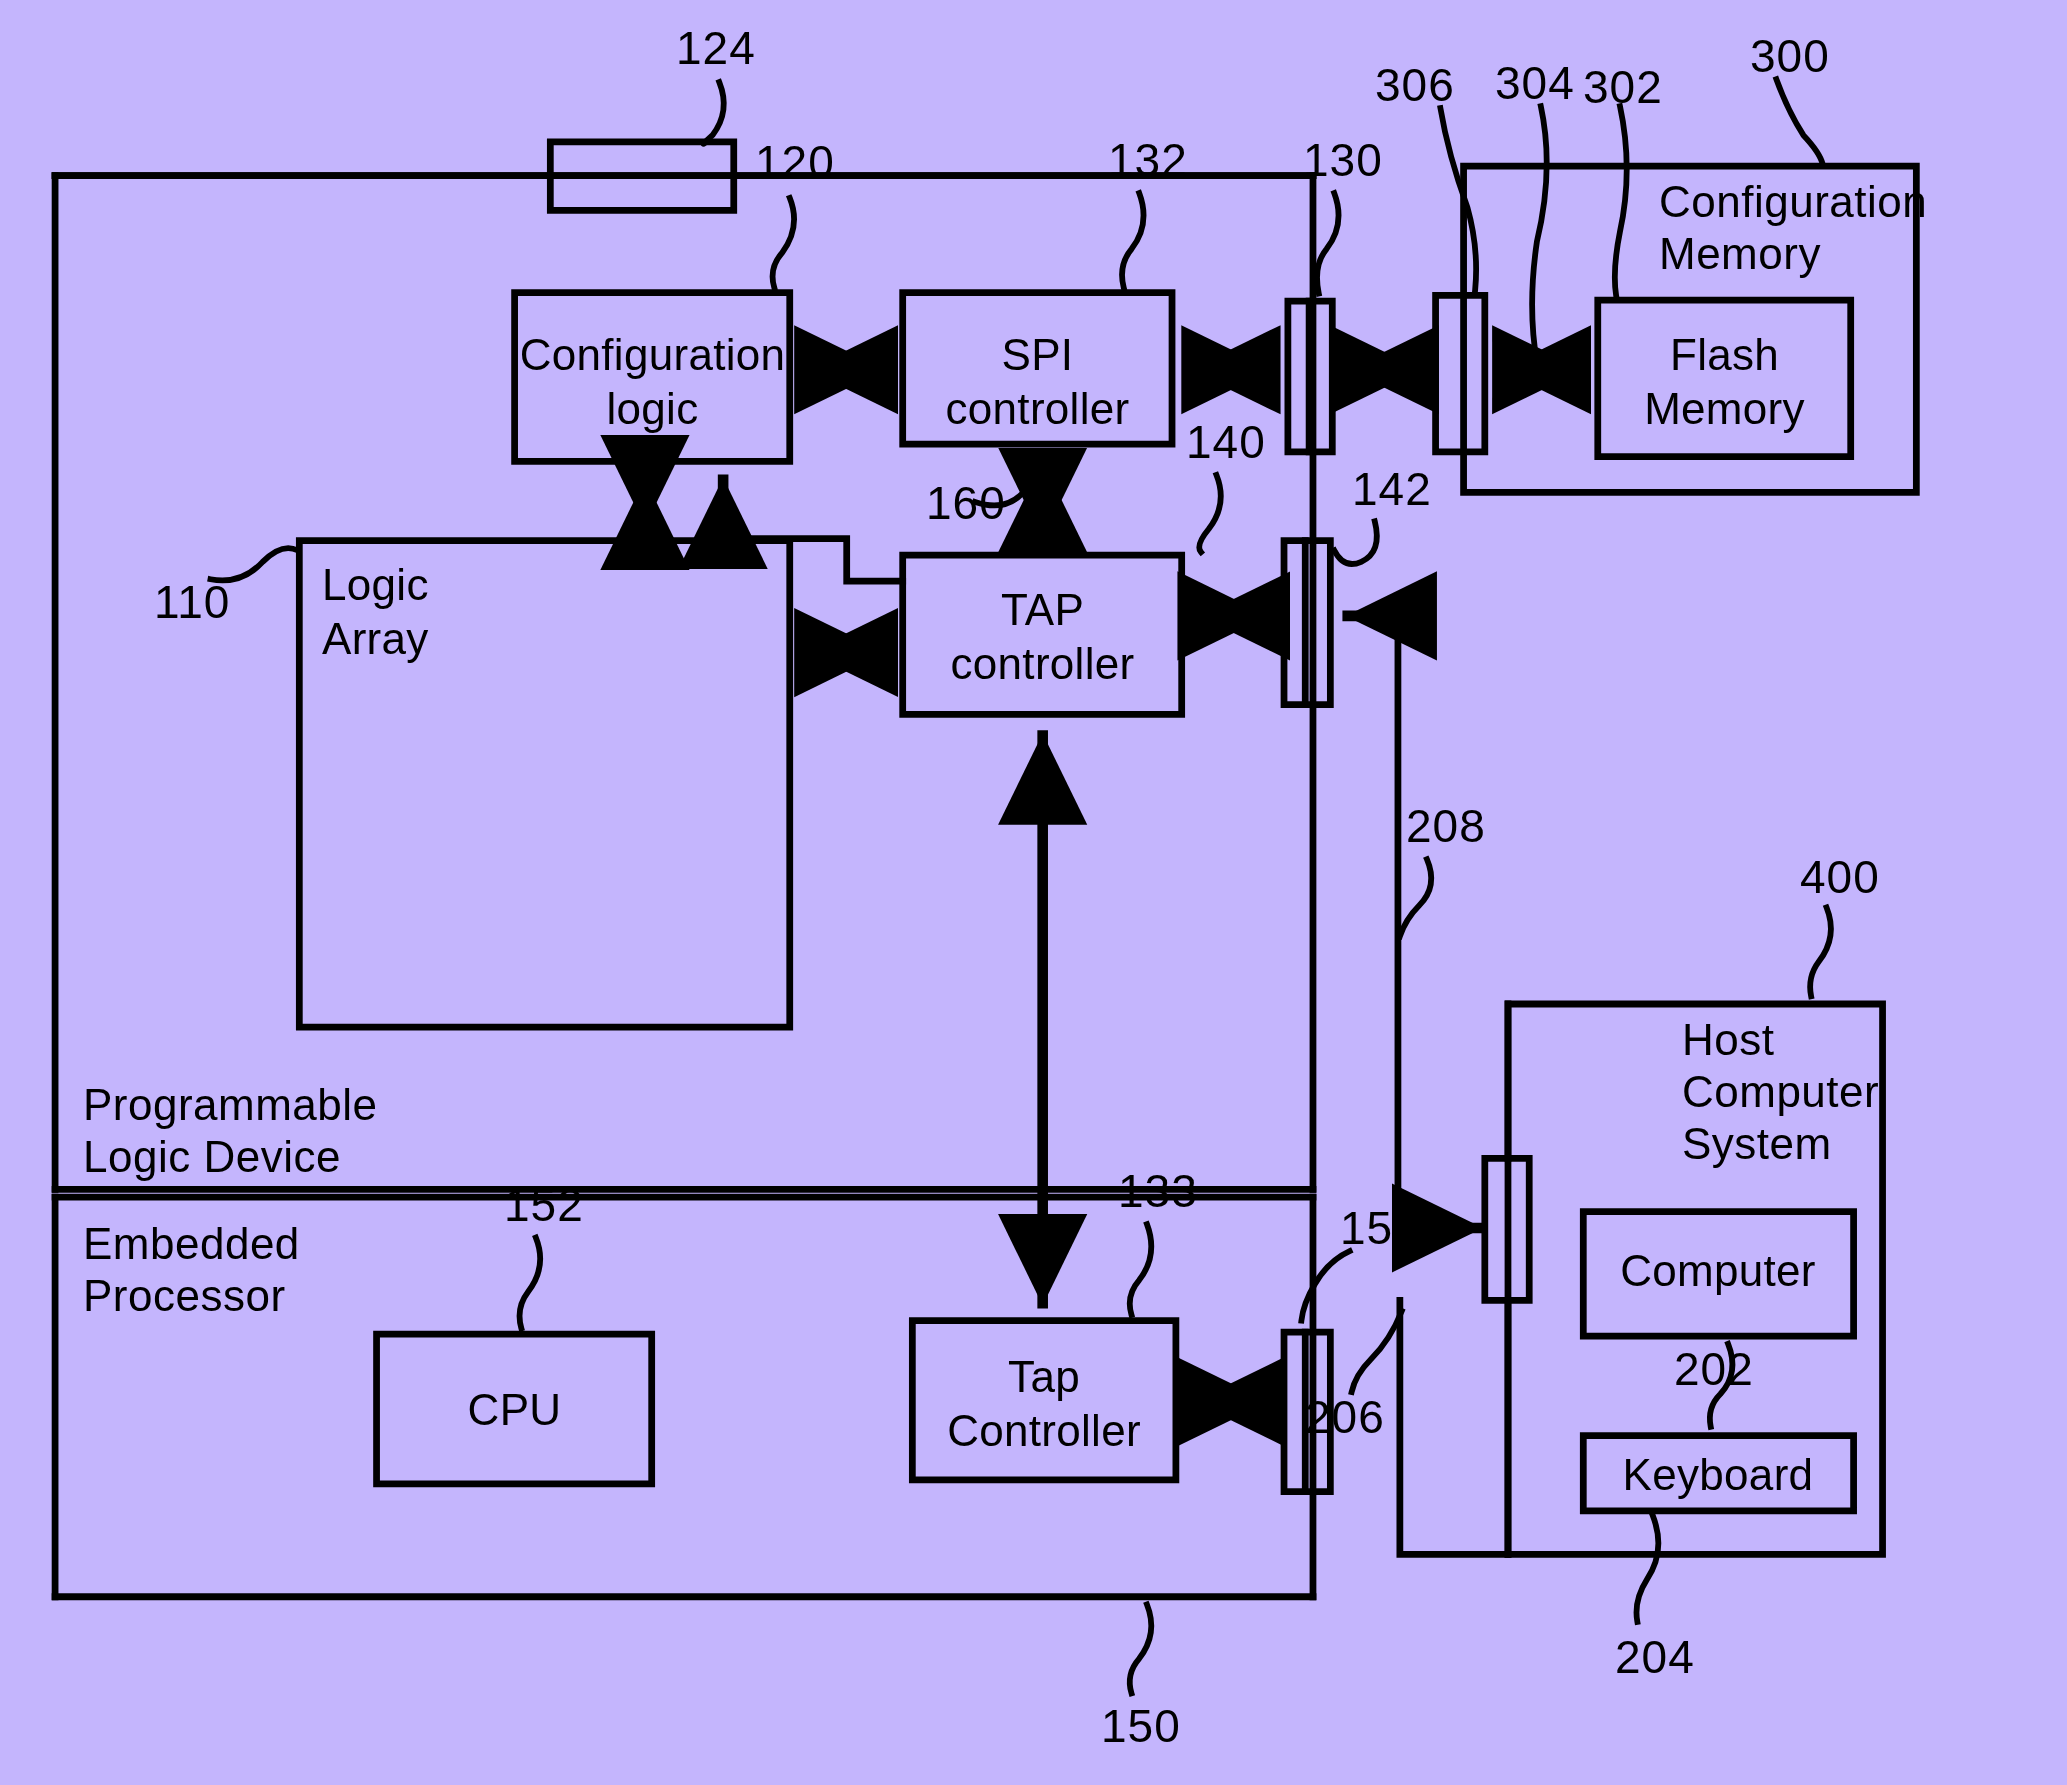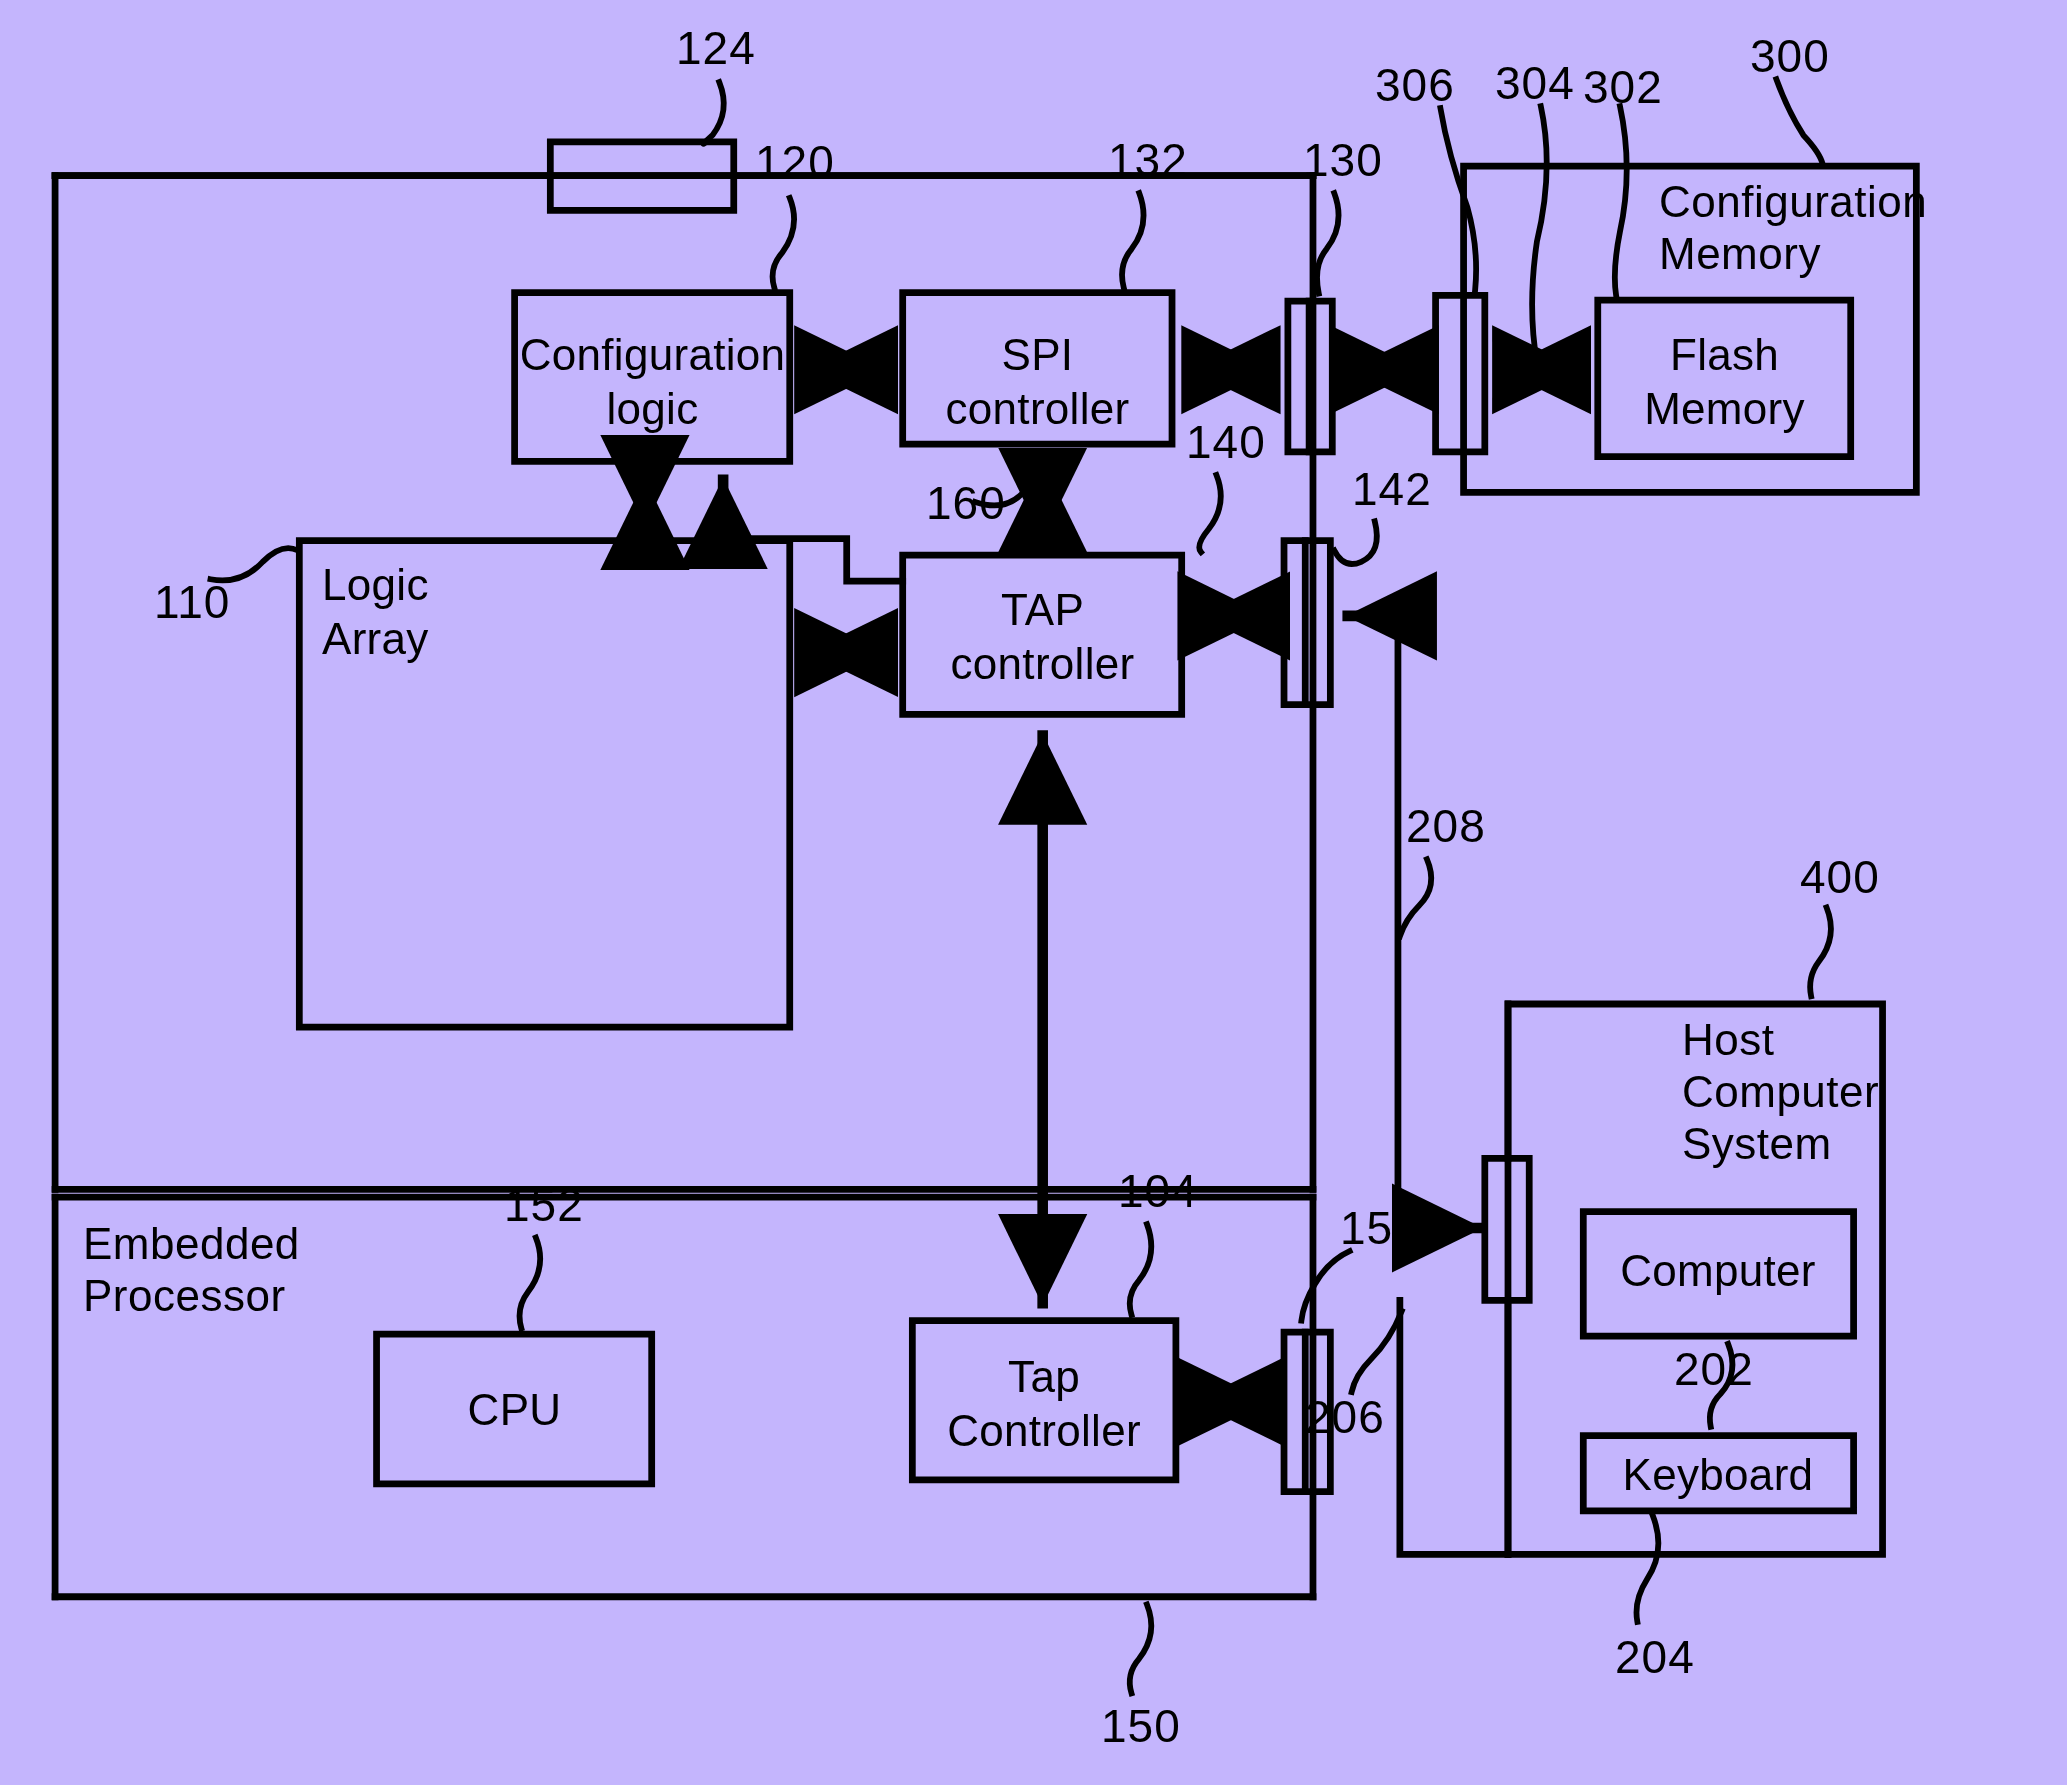--- a/index.html
+++ b/index.html
@@ -183,21 +183,21 @@
   <div class="ref" style="left:1495px; top:56px;">304</div>
   <div class="ref" style="left:1583px; top:60px;">302</div>
   <div class="ref" style="left:1750px; top:29px;">300</div>
   <div class="ref" style="left:154px;  top:543px;margin-top:32px;">110</div>
   <div class="ref" style="left:1186px; top:415px;">140</div>
   <div class="ref" style="left:1352px; top:462px;">142</div>
   <div class="ref" style="left:886px;  top:476px;margin-left:40px;">160</div>
   <div class="ref" style="left:1406px; top:799px;">208</div>
   <div class="ref" style="left:1800px; top:850px;">400</div>
   <div class="ref" style="left:504px;  top:1178px;text-align:center;">152</div>
-  <div class="ref" style="left:1118px; top:1164px;">104</div>
+  <div class="ref" style="left:1118px; top:1164px;">133</div>
   <div class="ref" style="left:1340px; top:1201px;">156</div>
   <div class="ref" style="left:1305px; top:1390px;">206</div>
   <div class="ref" style="left:1674px; top:1342px;">202</div>
   <div class="ref" style="left:1615px; top:1630px;">204</div>
   <div class="ref" style="left:1101px; top:1699px;">150</div>
 
   <div class="boxlabel" style="left:515px; top:328px; width:275px;">Configuration
 logic</div>
 
   <div class="boxlabel" style="left:903px; top:328px; width:269px;">SPI
@@ -214,20 +214,22 @@
   <div class="boxlabel" style="left:912px; top:1350px; width:264px;">Tap
 Controller</div>
 
   <div class="boxlabel" style="left:1598px; top:328px; width:253px;">Flash
 Memory</div>
 
   <div class="boxlabel" style="left:1583px; top:1244px; width:270px;">Computer</div>
 
   <div class="boxlabel" style="left:1583px; top:1448px; width:270px;">Keyboard</div>
 
+  <div class="lbl" style="left:83px; top:1079px;">Programmable
+Logic Device</div>
 
   <div class="lbl" style="left:83px; top:1218px;">Embedded
 Processor</div>
 
   <div class="lbl" style="left:1659px; top:176px; text-align:left;">Configuration
 Memory</div>
 
   <div class="lbl" style="left:1682px; top:1014px; text-align:left;">Host
 Computer
 System</div>

